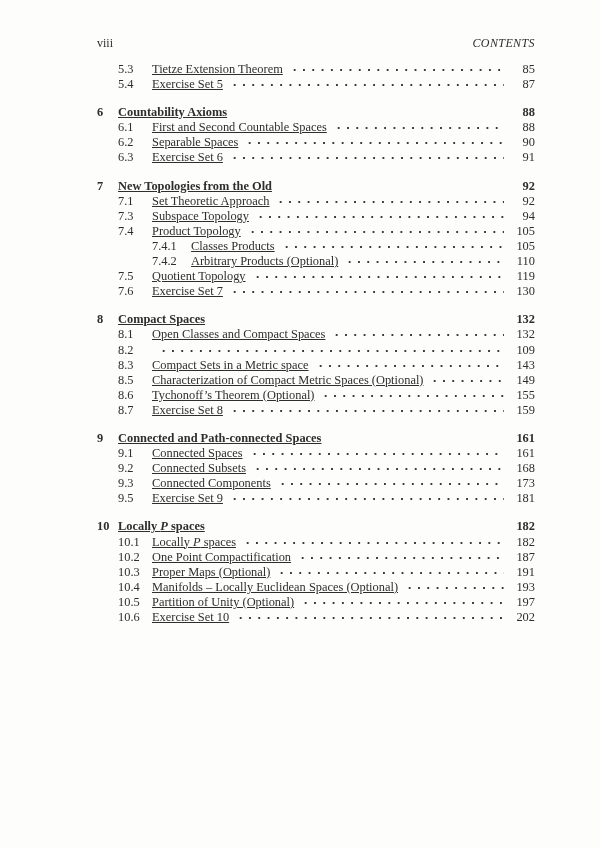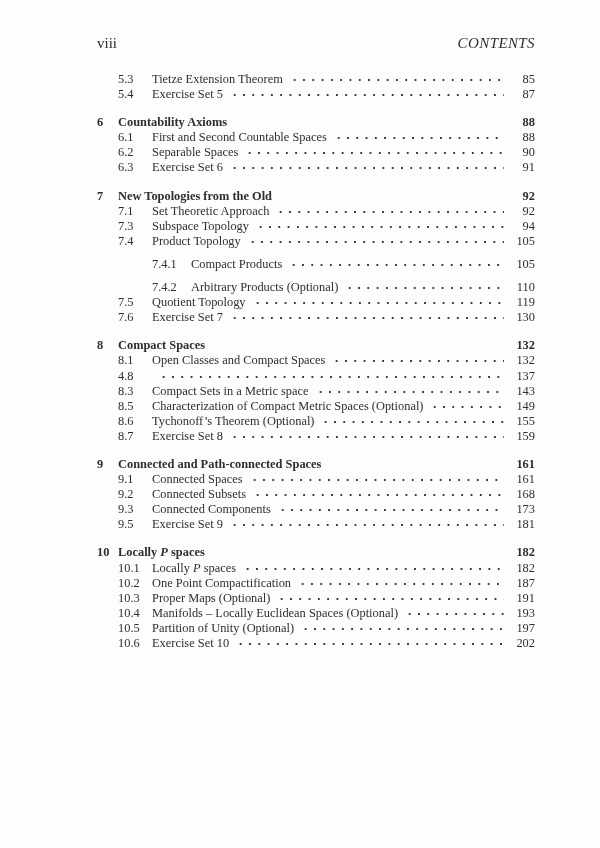--- a/index.html
+++ b/index.html
@@ -11,47 +11,47 @@
     box-sizing: border-box;
     padding: 36px 65px 0 97px;
     font-family: "Liberation Serif", serif;
     color: #2e2e2e;
     overflow: hidden;
   }
   .page-header {
     display: flex;
     justify-content: space-between;
     align-items: baseline;
-    font-size: 15px;
+    font-size: 12px;
     line-height: 14px;
-    margin-bottom: 22px;
+    margin-bottom: 12px;
   }
   .folio { font-style: normal; }
   .running-head { font-style: italic; letter-spacing: 0.4px; }
 
   .toc-list { font-size: 12.4px; }
 
   .row {
     display: flex;
     align-items: baseline;
     line-height: 15.1px;
     white-space: nowrap;
   }
   .row .num { flex: none; }
-  .row .title { flex: none; }
+  .row .title { flex: none; text-decoration: underline; }
   .row .title .it { font-style: italic; }
 
   .lvl0 { font-weight: bold; margin-top: 13px; }
   .lvl0 .num { width: 21px; }
 
   .lvl1 { padding-left: 21px; }
   .lvl1 .num { width: 34px; }
 
   .lvl2 { padding-left: 55px; }
-  .lvl2 .num { width: 39px; margin-top: 8px; }
+  .lvl2 .num { width: 39px; }
 
   .dots {
     flex: 1;
     height: 11px;
     margin: 0 6px 0 7px;
     background-image: radial-gradient(circle, #3a3a3a 1.1px, rgba(0,0,0,0) 1.45px);
     background-size: 9.3px 4px;
     background-repeat: repeat-x;
     background-position: left bottom 1px;
   }
@@ -123,21 +123,21 @@
         <span class="pg">94</span>
       </div>
       <div class="row lvl1">
         <span class="num">7.4</span>
         <span class="title">Product Topology</span>
         <span class="dots"></span>
         <span class="pg">105</span>
       </div>
       <div class="row lvl2">
         <span class="num">7.4.1</span>
-        <span class="title">Compact Products</span>
+        <span class="title">Classes Products</span>
         <span class="dots"></span>
         <span class="pg">105</span>
       </div>
       <div class="row lvl2">
         <span class="num">7.4.2</span>
         <span class="title">Arbitrary Products (Optional)</span>
         <span class="dots"></span>
         <span class="pg">110</span>
       </div>
       <div class="row lvl1">
@@ -158,23 +158,23 @@
         <span class="dots none"></span>
         <span class="pg">132</span>
       </div>
       <div class="row lvl1">
         <span class="num">8.1</span>
         <span class="title">Open Classes and Compact Spaces</span>
         <span class="dots"></span>
         <span class="pg">132</span>
       </div>
       <div class="row lvl1">
-        <span class="num">4.8</span>
-        <span class="dots"></span>
-        <span class="pg">137</span>
+        <span class="num">8.2</span>
+        <span class="dots"></span>
+        <span class="pg">109</span>
       </div>
       <div class="row lvl1">
         <span class="num">8.3</span>
         <span class="title">Compact Sets in a Metric space</span>
         <span class="dots"></span>
         <span class="pg">143</span>
       </div>
       <div class="row lvl1">
         <span class="num">8.5</span>
         <span class="title">Characterization of Compact Metric Spaces (Optional)</span>

